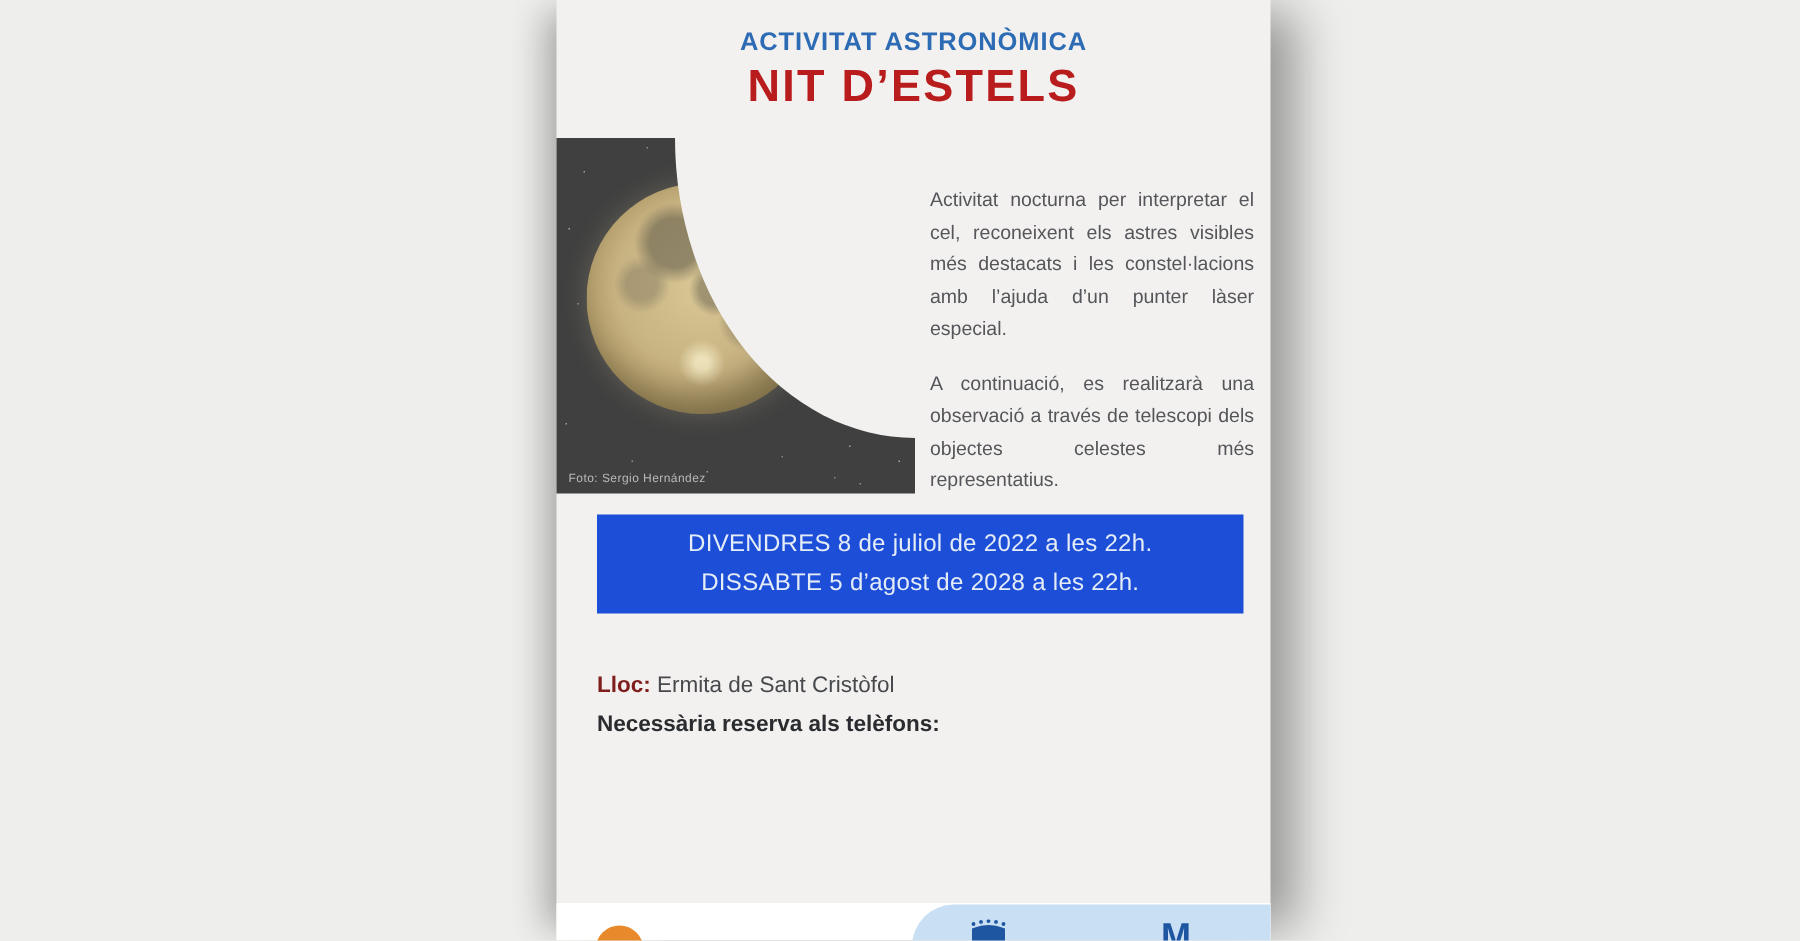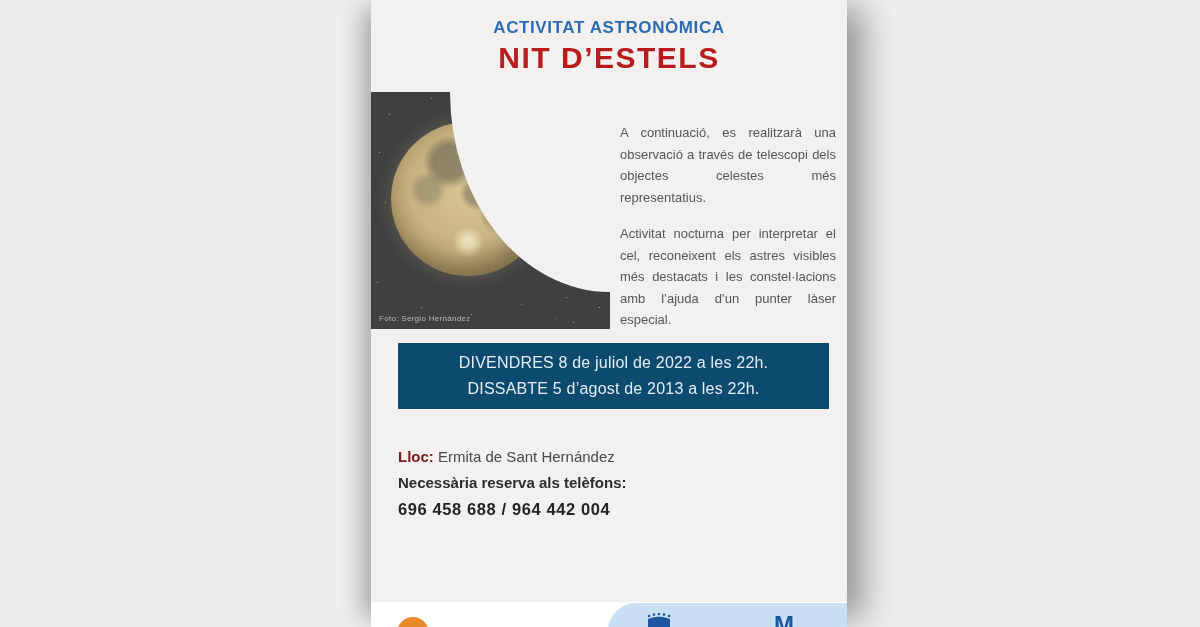--- a/index.html
+++ b/index.html
@@ -80,21 +80,21 @@
   .desc{
     position:absolute;left:249px;top:122px;width:216px;
     color:#55565a;
     font-size:13px;line-height:21.5px;
   }
   .desc p{margin:0 0 15px 0;text-align:justify;}
   
   .banner{
     position:absolute;left:27px;top:343px;
     width:431px;height:66px;
-    background:#0c4a6e;
+    background:#1d4ed8;
     color:#e4ecf6;
     display:flex;flex-direction:column;justify-content:center;
     text-align:center;
     font-size:16px;line-height:26px;letter-spacing:.2px;
   }
   
   .details{
     position:absolute;left:27px;top:449px;
     font-size:15px;color:#48494d;
   }
@@ -142,36 +142,35 @@
     <div class="title">NIT D’ESTELS</div>
 
     <div class="photo">
       <div class="stars"></div>
       <div class="moon"></div>
       <div class="cutout"></div>
       <div class="credit">Foto: Sergio Hernández</div>
     </div>
 
     <div class="desc">
+      <p>Activitat nocturna per interpretar el cel, reconeixent els astres visibles més destacats i les constel·lacions amb l’ajuda d’un punter làser especial.</p>
       <p>A continuació, es realitzarà una observació a través de telescopi dels objectes celestes més representatius.</p>
-      <p>Activitat nocturna per interpretar el cel, reconeixent els astres visibles més destacats i les constel·lacions amb l’ajuda d’un punter làser especial.</p>
     </div>
 
     <div class="banner">
       <div>DIVENDRES 8 de juliol de 2022 a les 22h.</div>
-      <div>DISSABTE 5 d’agost de 2013 a les 22h.</div>
+      <div>DISSABTE 5 d’agost de 2028 a les 22h.</div>
     </div>
 
     <div class="details">
       <div class="row">
         <span class="lbl">Lloc:</span>
-        <span>Ermita de Sant Hernández</span>
+        <span>Ermita de Sant Cristòfol</span>
       </div>
       <div class="row note">Necessària reserva als telèfons:</div>
-      <div class="phones">696 458 688 / 964 442 004</div>
     </div>
 
     <div class="footer-strip">
       <div class="orange-logo"></div>
       <div class="footer-blue">
         <svg class="crown" viewBox="0 0 26 16">
           <g fill="#1e56a2">
             <circle cx="3" cy="3" r="1.3"></circle>
             <circle cx="8" cy="1.6" r="1.3"></circle>
             <circle cx="13" cy="1" r="1.3"></circle>

